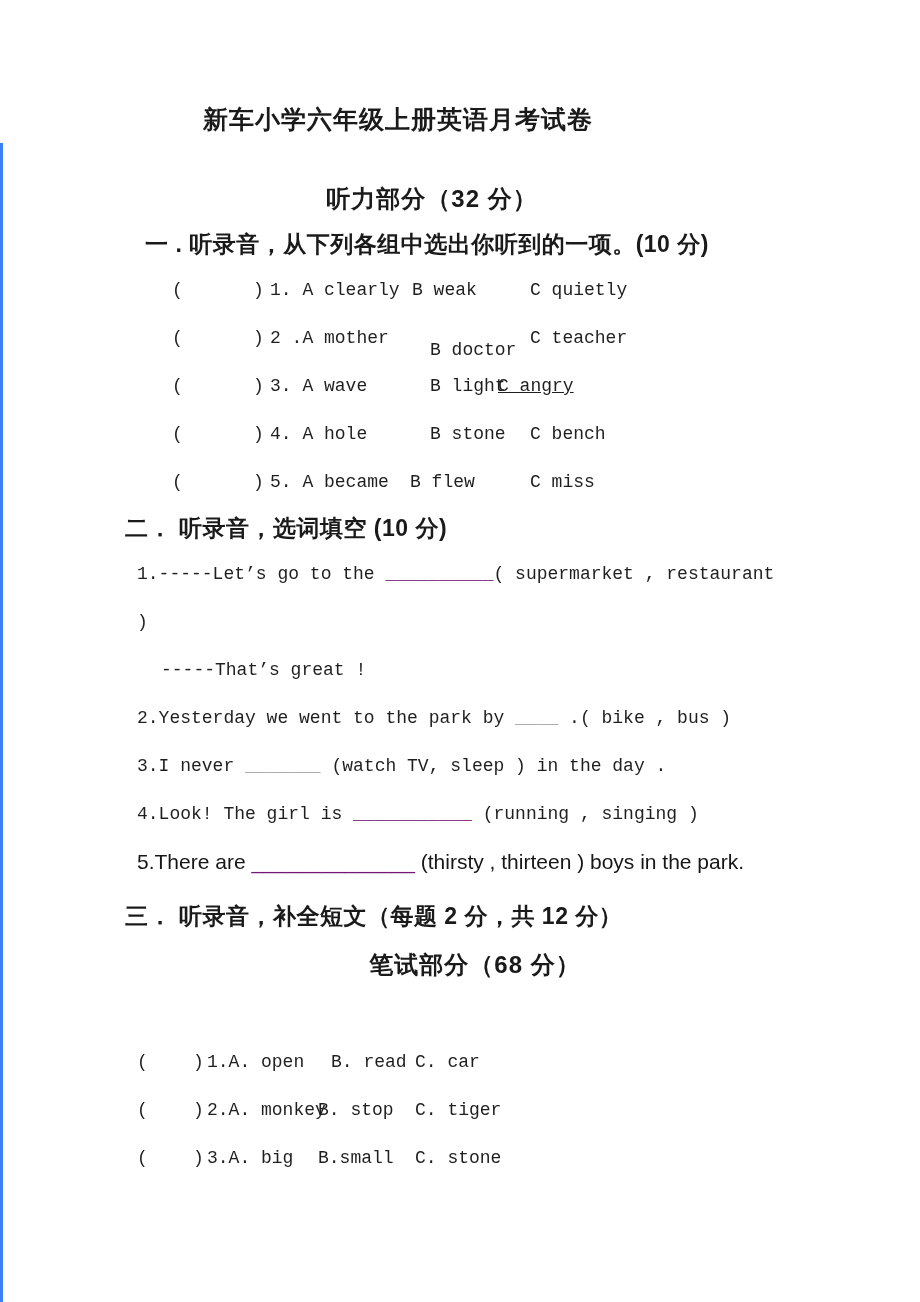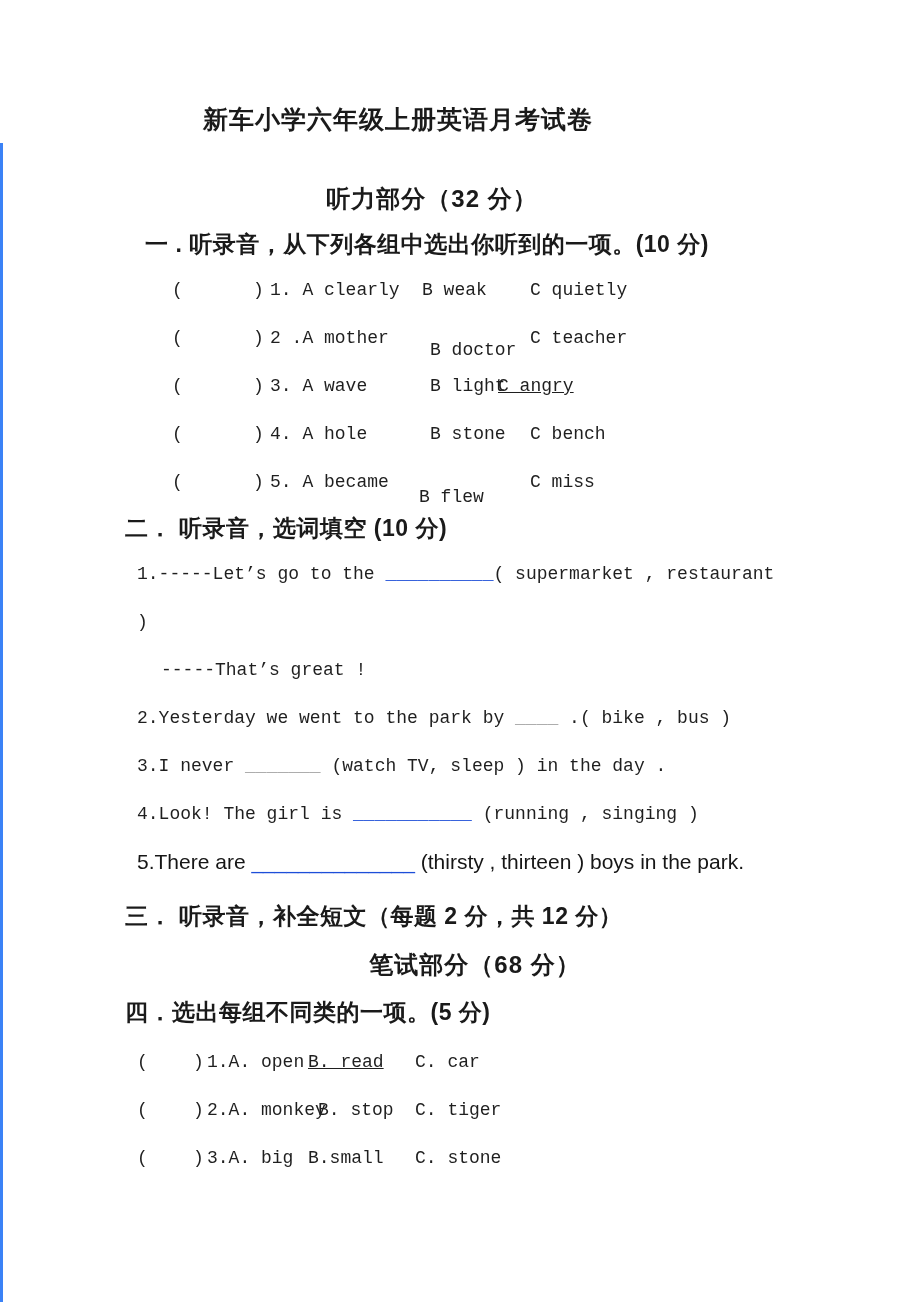--- a/index.html
+++ b/index.html
@@ -53,42 +53,42 @@
     position:absolute;left:0;width:920px;height:32px;
     font-size:18px;color:#1f1f1f;
   }
   .optrow span{position:absolute;top:0;line-height:32px;white-space:nowrap;}
 
   .fillline{
     position:absolute;width:790px;height:32px;
     font-size:18px;color:#1f1f1f;line-height:32px;white-space:nowrap;
   }
   .fillline.sans{font-size:21px;color:#161616;}
-  .blank-dark{color:#1d4ed8;letter-spacing:0;}
+  .blank-dark{color:#701a75;letter-spacing:0;}
   .blank-light{color:#a3a3a3;}
 </style>
 </head>
 <body>
 
 <div class="page sans">
 
   <div class="bluebar"></div>
 
   <div class="title">新车小学六年级上册英语月考试卷</div>
 
 
   <div class="banner banner-listening">听力部分（32 分）</div>
 
   <div class="sec-heading h1">一 . 听录音，从下列各组中选出你听到的一项。(10 分)</div>
   <div id="part1-rows">
       <div class="optrow mono" style="top: 274px;">
         <span style="left: 172px;">(</span>
         <span style="left: 253px;">)</span>
         <span style="left: 270px;">1. A clearly</span>
-        <span style="left: 422px;">B weak</span>
+        <span style="left: 412px;">B weak</span>
         <span style="left: 530px;">C quietly</span>
       </div>
       <div class="optrow mono" style="top: 322px;">
         <span style="left: 172px;">(</span>
         <span style="left: 253px;">)</span>
         <span style="left: 270px;">2 .A mother</span>
         <span style="left: 430px; margin-top: 12px;">B doctor</span>
         <span style="left: 530px;">C teacher</span>
       </div>
       <div class="optrow mono" style="top: 370px;">
@@ -102,58 +102,57 @@
         <span style="left: 172px;">(</span>
         <span style="left: 253px;">)</span>
         <span style="left: 270px;">4. A hole</span>
         <span style="left: 430px;">B stone</span>
         <span style="left: 530px;">C bench</span>
       </div>
       <div class="optrow mono" style="top: 466px;">
         <span style="left: 172px;">(</span>
         <span style="left: 253px;">)</span>
         <span style="left: 270px;">5. A became</span>
-        <span style="left: 419px; margin-top: 15px;">B flew</span>
+        <span style="left: 410px;">B flew</span>
         <span style="left: 530px;">C miss</span>
       </div>
     </div>
 
   <div class="sec-heading h2">二． 听录音，选词填空 (10 分)</div>
   <div id="part2-lines">
       <div class="fillline mono" style="top: 558px; left: 137px;"><span>1.-----Let’s go to the </span><span class="blank-dark">__________</span><span>( supermarket , restaurant</span></div>
       <div class="fillline mono" style="top: 606px; left: 137px;"><span>)</span></div>
       <div class="fillline mono" style="top: 654px; left: 161px;"><span>-----That’s great !</span></div>
       <div class="fillline mono" style="top: 702px; left: 137px;"><span>2.Yesterday we went to the park by </span><span class="blank-light">____</span><span> .( bike , bus )</span></div>
       <div class="fillline mono" style="top: 750px; left: 137px;"><span>3.I never </span><span class="blank-light">_______</span><span> (watch TV, sleep ) in the day .</span></div>
       <div class="fillline mono" style="top: 798px; left: 137px;"><span>4.Look! The girl is </span><span class="blank-dark">___________</span><span> (running , singing )</span></div>
       <div class="fillline sans" style="top: 846px; left: 137px;"><span>5.There are </span><span class="blank-dark">______________</span><span> (thirsty , thirteen ) boys in the park.</span></div>
     </div>
 
   <div class="sec-heading h3">三． 听录音，补全短文（每题 2 分，共 12 分）</div>
 
   <div class="banner banner-written">笔试部分（68 分）</div>
 
-  <div class="sec-heading h4">四．选出每组不同类的一项。(5 分)</div>
   <div id="part4-rows">
       <div class="optrow mono" style="top: 1046px;">
         <span style="left: 137px;">(</span>
         <span style="left: 193px;">)</span>
         <span style="left: 207px; font-family: Liberation Mono, monospace;">1.A. open</span>
-        <span style="left: 308px; text-decoration: underline;">B. read</span>
+        <span style="left: 331px;">B. read</span>
         <span style="left: 415px;">C. car</span>
       </div>
       <div class="optrow mono" style="top: 1094px;">
         <span style="left: 137px;">(</span>
         <span style="left: 193px;">)</span>
         <span style="left: 207px;">2.A. monkey</span>
         <span style="left: 318px;">B. stop</span>
         <span style="left: 415px;">C. tiger</span>
       </div>
       <div class="optrow mono" style="top: 1142px;">
         <span style="left: 137px;">(</span>
         <span style="left: 193px;">)</span>
         <span style="left: 207px;">3.A. big</span>
-        <span style="left: 308px;">B.small</span>
+        <span style="left: 318px;">B.small</span>
         <span style="left: 415px;">C. stone</span>
       </div>
     </div>
 
 </div>
 
 </body></html>

